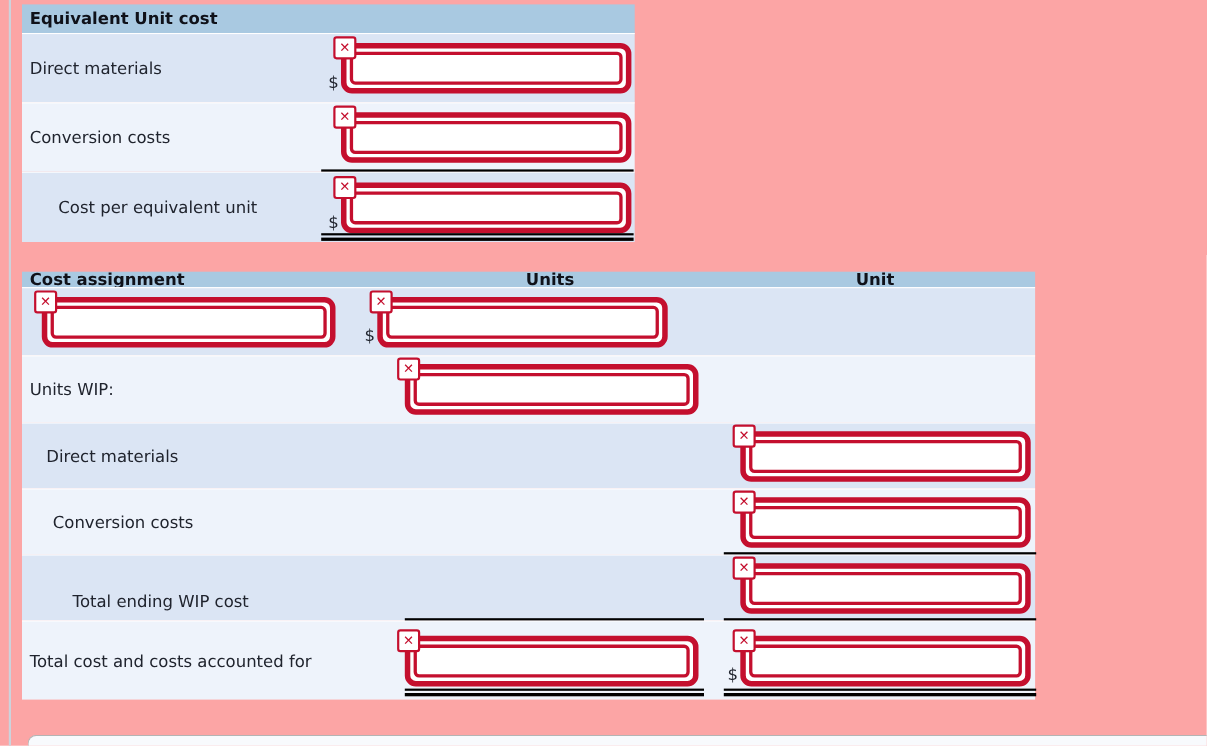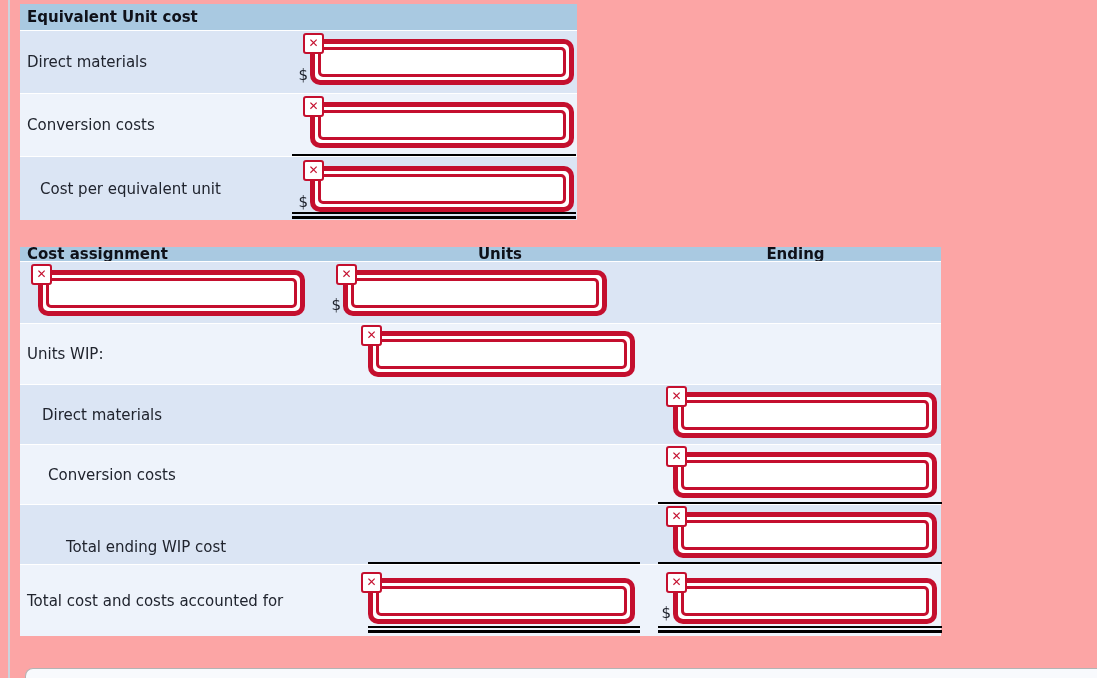--- a/index.html
+++ b/index.html
@@ -35,21 +35,21 @@
   .t1 .row{height:63px;}
   .t1 .row.r3{height:64px;}
   .t2 .row{height:62px;}
   .t2 .row.r2{height:61px;}
   .t2 .row.r3,.t2 .row.r4,.t2 .row.r5{height:60px;}
   .t2 .row.r6{height:72px;}
 
   .lbl{display:flex;align-items:center;padding-left:7px;}
   .t1 .lbl{width:270px;}
   .t2 .lbl{width:330px;}
-  .lbl.ind-t{padding-left:20px;}
+  .lbl.ind-t{padding-left:33px;}
   .lbl.ind-a{padding-left:22px;}
   .lbl.ind-b{padding-left:28px;}
   .lbl.ind-c{padding-left:46px;margin-top:24px;}
 
   .cell{position:relative;display:flex;align-items:center;}
   .t1 .cell{width:287px;justify-content:flex-end;padding-right:3px;}
   .t2 .cell-units{width:300px;justify-content:flex-start;padding-left:18px;}
   .t2 .cell-costs{width:291px;justify-content:flex-end;padding-right:4px;}
 
   .dollar{align-self:flex-end;margin:0 2px 9px 0;color:#20242e;}
@@ -131,21 +131,21 @@
         </div>
       </div>
       <div class="rule2"></div>
     </div>
   </div>
 
   <div class="tbl t2">
     <div class="thead">
       <div class="title">Cost assignment</div>
       <div class="colhead units">Units</div>
-      <div class="colhead costs">Ending</div>
+      <div class="colhead costs">Unit</div>
     </div>
 
     <div class="row a r1">
       <div class="cell cell-units">
         <div class="answer">
           <span class="badge">✕</span>
           <div class="box-outer">
             <input class="box-inner" type="text" value="" style="">
           </div>
         </div>

